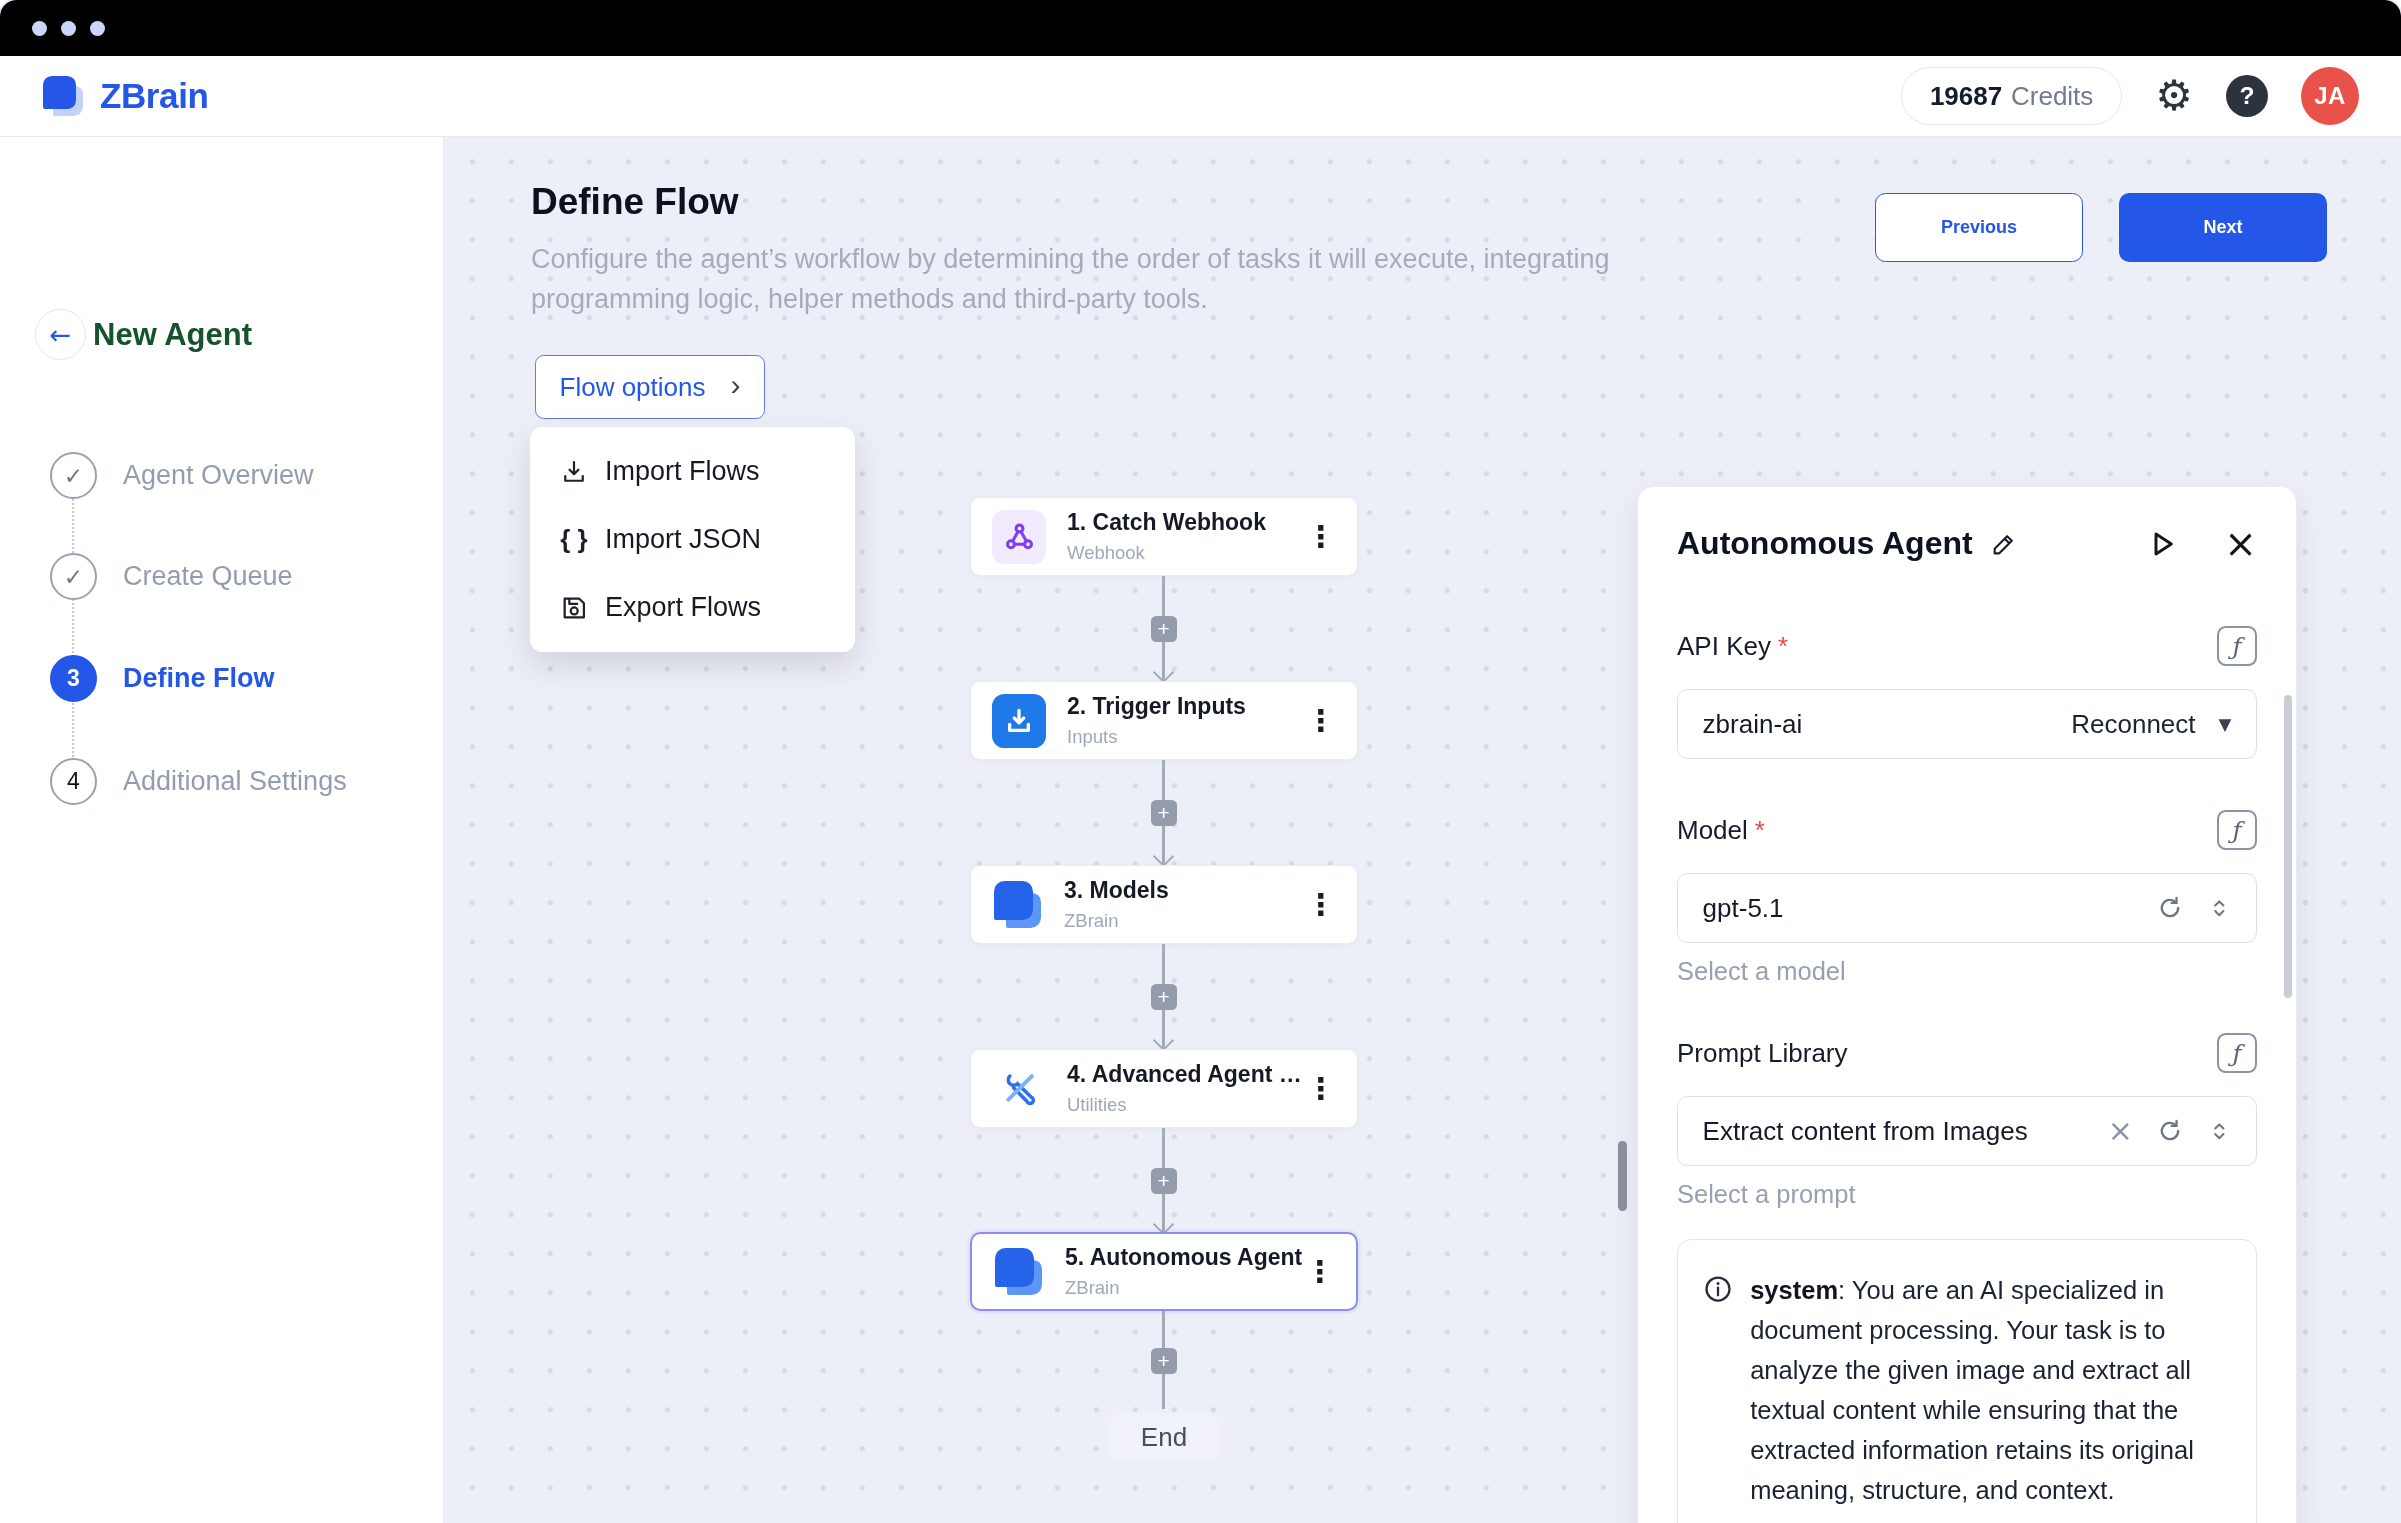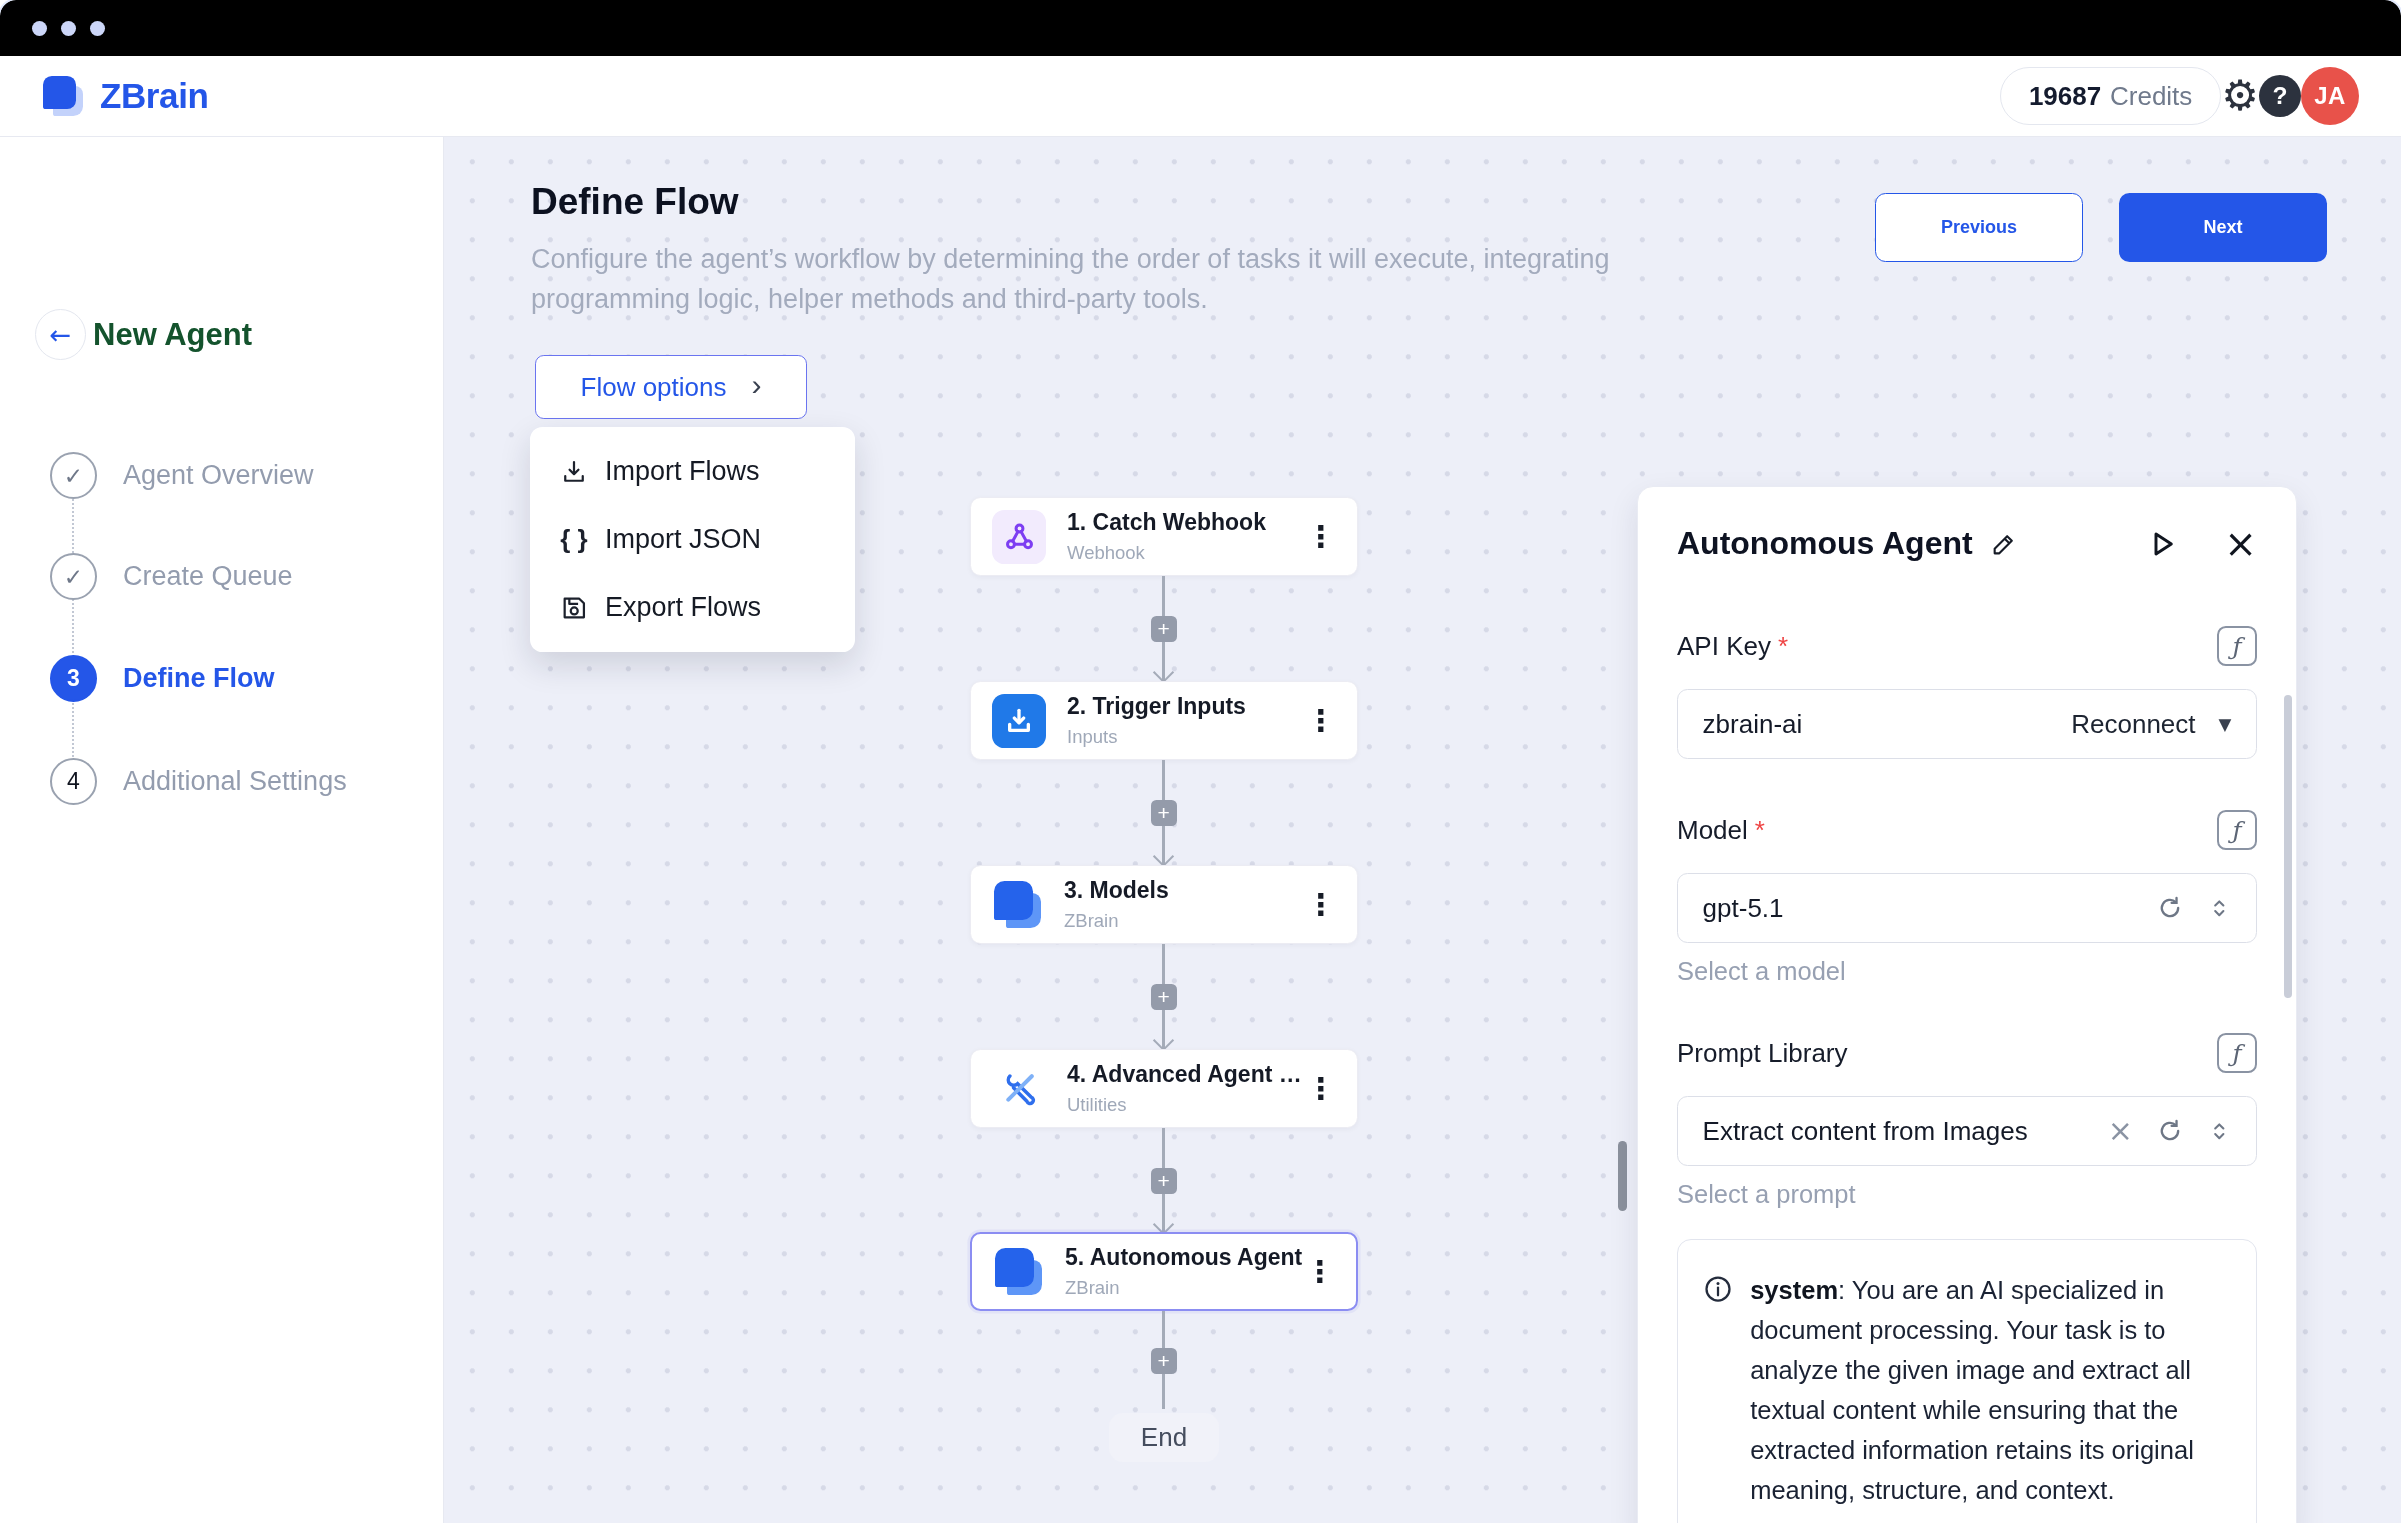--- a/index.html
+++ b/index.html
@@ -16,21 +16,21 @@
   .navbar{ position:relative; height:81px; background:#fff; border-bottom:0.9px solid #e7e9f1; display:flex; align-items:center; padding:0 42px; }
   .brand{ display:flex; align-items:center; }
   .zb-logo{ position:relative; width:42px; height:42px; flex:none; }
   .zb-back{ position:absolute; left:10.5px; top:10.5px; width:30px; height:30px; background:#c3d2fb; border-radius:8px 8px 9.7px 2.6px; }
   .zb-front{ position:absolute; left:0.9px; top:0.9px; width:33px; height:33px; background:#2456e8; border-radius:8.8px 8.8px 8.8px 2.6px; }
   .brand-name{ margin-left:16px; font-size:35px; font-weight:800; color:#2456e8; letter-spacing:-0.4px; }
   .nav-items{ display:flex; align-items:stretch; height:81px; margin-left:88px; gap:69px; }
   .nav-item{ position:relative; display:flex; align-items:center; font-size:26px; color:#262b36; cursor:pointer; }
   .nav-item.active{ color:#2456e8; font-weight:600; }
   .nav-item.active::after{ content:""; position:absolute; left:-8.8px; right:-8.8px; bottom:0; height:4.4px; background:#2456e8; border-radius:3.5px 3.5px 0 0; }
-  .nav-right{ margin-left:auto; display:flex; align-items:center; }
+  .nav-right{ margin-left:auto; display:flex; align-items:center; gap:33px; }
   .credits-pill{ height:58px; border:1.8px solid #e4e7ef; border-radius:30px; display:flex; align-items:center; padding:0 28px; gap:8.8px; background:#fff; }
   .credits-value{ font-size:26px; font-weight:700; color:#141b2e; }
   .credits-label{ font-size:26px; color:#707a8c; }
   .uni-icon{ font-family:"DejaVu Sans", sans-serif; }
   .gear{ font-size:42px; color:#2c323e; line-height:1; }
   .help-circle{ width:42px; height:42px; border-radius:50%; background:#2c323e; color:#fff; font-size:24.6px; font-weight:700; display:flex; align-items:center; justify-content:center; }
   .avatar{ width:58px; height:58px; border-radius:50%; background:#e8524a; color:#fff; font-size:24px; font-weight:700; display:flex; align-items:center; justify-content:center; letter-spacing:0.4px; }
 
   
   .app-body{ display:flex; height:1386px; }
@@ -49,21 +49,21 @@
   .step-label{ margin-left:26px; font-size:27px; color:#939cae; white-space:nowrap; }
   .step.active .step-label{ color:#2456e8; font-weight:600; }
 
   
   .page-title{ position:absolute; left:87px; top:44px; font-size:37px; font-weight:800; color:#0c1120; }
   .page-desc{ position:absolute; left:87px; top:102px; width:1231px; font-size:27px; line-height:40px; color:#a3abbd; }
   .btn{ position:absolute; width:208px; height:69px; border-radius:10.5px; display:flex; align-items:center; justify-content:center; font-size:18px; font-weight:600; cursor:pointer; }
   .btn-prev{ left:1431px; top:56px; background:#fff; border:1.8px solid #2456e8; color:#2456e8; }
   .btn-next{ left:1675px; top:56px; background:#2456e8; color:#fff; }
 
-  .flow-options{ position:absolute; left:91px; top:218px; width:272px; height:64px; background:#fff; border:1.8px solid #6a74f0; border-radius:8.8px; display:flex; align-items:center; justify-content:center; gap:25px; color:#2456e8; font-size:26px; cursor:pointer; }
+  .flow-options{ position:absolute; left:91px; top:218px; width:230px; height:64px; background:#fff; border:1.8px solid #6a74f0; border-radius:8.8px; display:flex; align-items:center; justify-content:center; gap:25px; color:#2456e8; font-size:26px; cursor:pointer; }
   .flow-options .chev{ font-size:30px; margin-top:-3.5px; color:#3a4150; }
 
   .dropdown{ position:absolute; left:86px; top:290px; width:325px; background:#fff; border-radius:12.3px; box-shadow:0 12.3px 32px rgba(22,28,50,.14); padding:10.5px 0; z-index:5; }
   .menu-item{ height:68px; display:flex; align-items:center; padding:0 30px; gap:17px; font-size:27px; color:#151a24; cursor:pointer; }
   .menu-item svg{ width:28px; height:28px; flex:none; }
   .braces{ font-size:26px; font-weight:600; color:#1c212c; width:28px; text-align:center; }
 
   
   .node{ position:absolute; left:526px; width:388px; height:79px; background:#fff; border:0.9px solid #ececf3; border-radius:10.5px; display:flex; align-items:center; padding:0 21px; box-shadow:0 1.8px 5.3px rgba(30,36,60,.04); }
   .node.selected{ border:2.2px solid #8b8df2; box-shadow:0 0 0 2.6px rgba(139,141,242,.12); }

